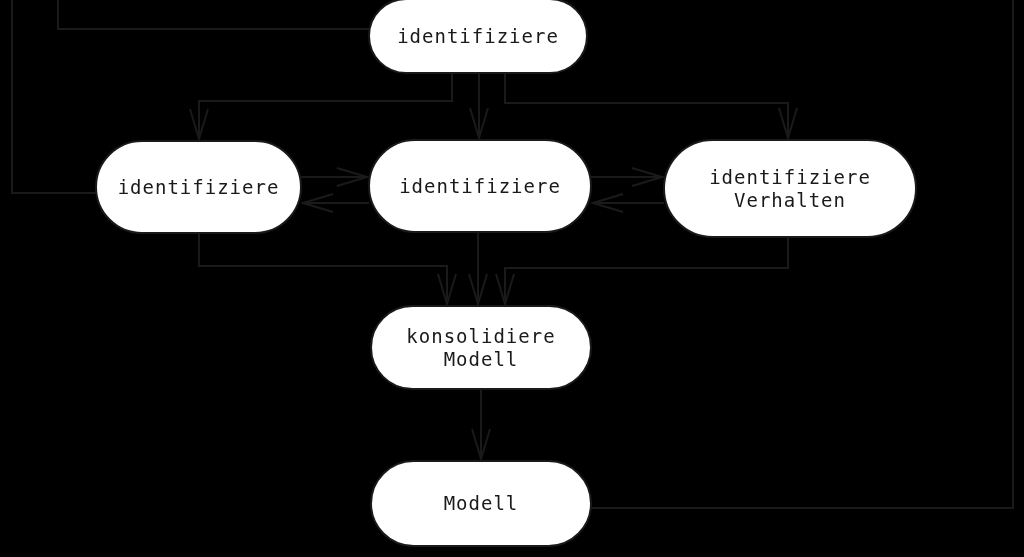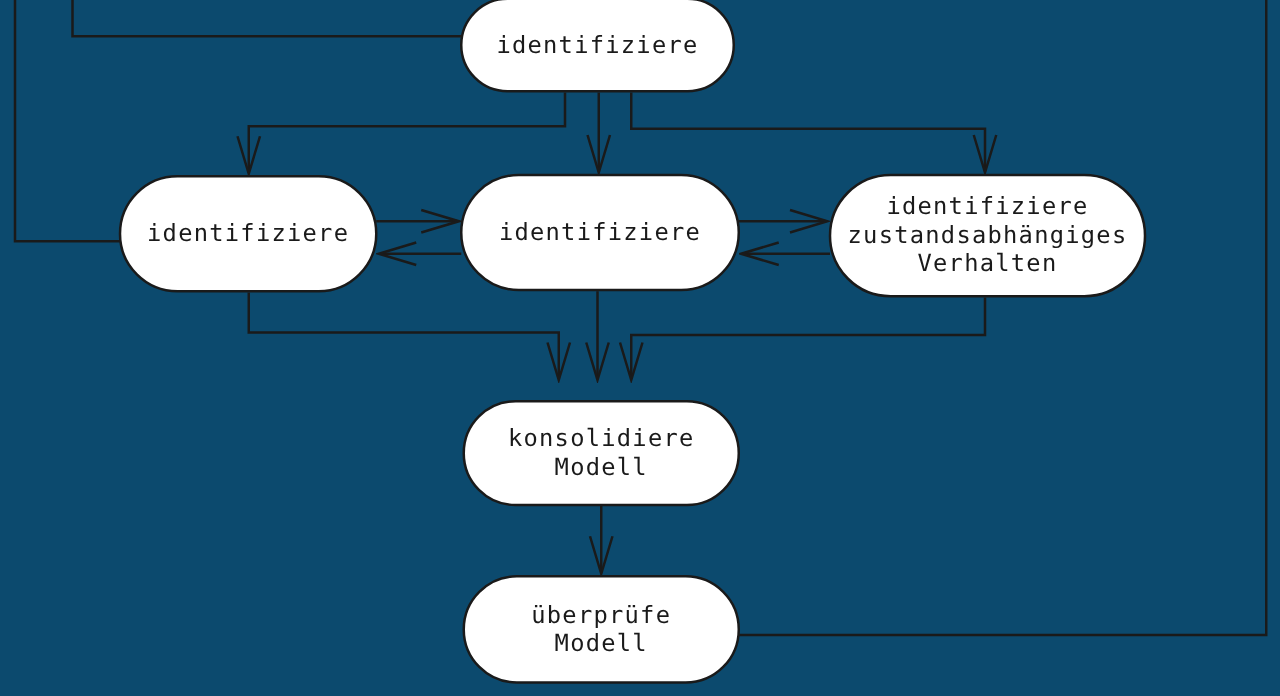--- a/index.html
+++ b/index.html
@@ -4,21 +4,21 @@
 <style>
   html, body {
     margin: 0;
     padding: 0;
     background: #ffffff;
   }
   #stage {
     position: relative;
     width: 1024px;
     height: 557px;
-    background: #0c4a6e;
+    background: #000000;
     overflow: hidden;
     font-family: "DejaVu Sans Mono", "Liberation Mono", monospace;
   }
   #edges-svg {
     position: absolute;
     left: 0;
     top: 0;
     width: 1024px;
     height: 557px;
   }
@@ -41,21 +41,21 @@
     font-size: 19px;
     line-height: 23px;
     letter-spacing: 1px;
     white-space: nowrap;
   }
   .node .line { display: block; }
   #node-interaktionen { left: 368px; top: -2px;  width: 220px; height: 76px; border-radius: 38px; }
   #node-assoziationen { left: 95px;  top: 140px; width: 207px; height: 94px; border-radius: 47px; }
   #node-attribute     { left: 368px; top: 139px; width: 224px; height: 94px; border-radius: 47px; }
   #node-verhalten     { left: 663px; top: 139px; width: 254px; height: 99px; border-radius: 50px; }
-  #node-konsolidiere  { left: 370px; top: 320px; width: 222px; height: 85px; border-radius: 43px; }
+  #node-konsolidiere  { left: 370px; top: 305px; width: 222px; height: 85px; border-radius: 43px; }
   #node-ueberpruefe   { left: 370px; top: 460px; width: 222px; height: 87px; border-radius: 44px; }
 </style>
 </head>
 <body>
 
 <div id="stage">
 
   <svg id="edges-svg" viewBox="0 0 1024 557" xmlns="http://www.w3.org/2000/svg">
     <defs>
       <marker id="arrow" viewBox="-34 -12 36 24" markerWidth="36" markerHeight="24" refX="-1" refY="0" orient="auto" markerUnits="userSpaceOnUse">
@@ -91,27 +91,25 @@
   <div class="node" id="node-assoziationen">
     <span class="line">identifiziere</span>
   </div>
 
   <div class="node" id="node-attribute">
     <span class="line">identifiziere</span>
   </div>
 
   <div class="node" id="node-verhalten">
     <span class="line">identifiziere</span>
-    <span class="line">zustandsabhängiges</span>
     <span class="line">Verhalten</span>
   </div>
 
   <div class="node" id="node-konsolidiere">
     <span class="line">konsolidiere</span>
     <span class="line">Modell</span>
   </div>
 
   <div class="node" id="node-ueberpruefe">
-    <span class="line">überprüfe</span>
     <span class="line">Modell</span>
   </div>
 
 </div>
 
 </body></html>

